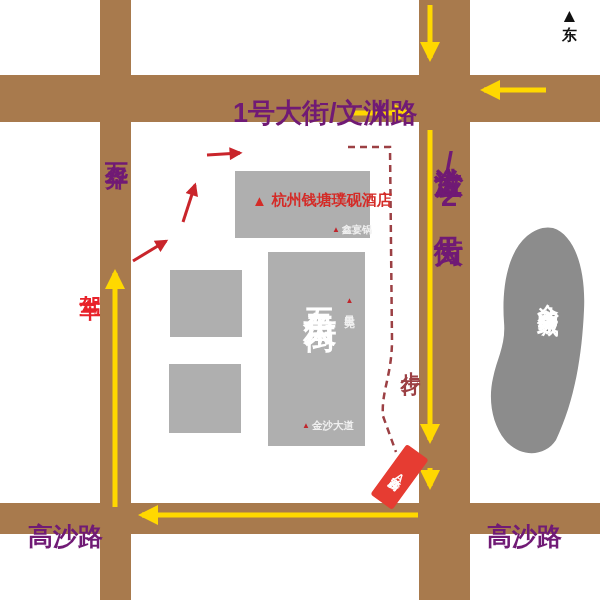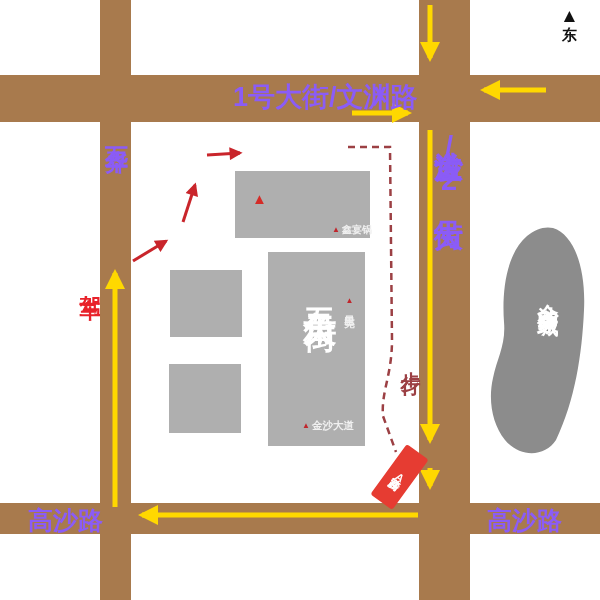--- a/index.html
+++ b/index.html
@@ -12,21 +12,21 @@
   .road-h-top{left:0;top:75px;width:600px;height:47px;}
   .road-v-right{left:419px;top:0;width:51px;height:600px;}
   .road-h-bottom{left:0;top:503px;width:600px;height:31px;}
   .building{position:absolute;background:#AFAFAF;}
   .b-hotel{left:235px;top:171px;width:135px;height:67px;}
   .b-mall{left:268px;top:252px;width:97px;height:194px;}
   .b-sq1{left:170px;top:270px;width:72px;height:67px;}
   .b-sq2{left:169px;top:364px;width:72px;height:69px;}
   svg.overlay{position:absolute;left:0;top:0;z-index:5;pointer-events:none;}
   .lbl{position:absolute;z-index:6;white-space:nowrap;}
-  .road-lbl{color:#8b5cf6;font-weight:bold;}
+  .road-lbl{color:#701a75;font-weight:bold;margin-top:16px;}
   .vtext{writing-mode:vertical-rl;text-orientation:upright;}
   .lbl-wanhua{left:102px;top:129px;font-size:23px;letter-spacing:2px;}
   .lbl-no1{left:233px;top:79px;font-size:27px;}
   .lbl-jinsha{left:429px;top:127px;font-size:29px;letter-spacing:1px;}
   .lbl-gaosha-l{left:28px;top:504px;font-size:25px;}
   .lbl-gaosha-r{left:487px;top:504px;font-size:25px;}
   .lbl-mall{left:297px;top:281px;font-size:33px;color:#ffffff;font-weight:bold;letter-spacing:4px;}
   .lbl-blob{left:534px;top:287px;font-size:21px;color:#ffffff;font-weight:bold;letter-spacing:3px;}
   .lbl-hotel{left:252px;top:191px;color:#D42B27;font-weight:bold;font-size:15px;display:flex;align-items:center;gap:5px;}
   .hotel-logo{font-size:15px;line-height:1;}
@@ -91,20 +91,21 @@
   </svg>
 
   <div class="lbl road-lbl vtext lbl-wanhua">万华弄</div>
   <div class="lbl road-lbl lbl-no1">1号大街/文渊路</div>
   <div class="lbl road-lbl vtext lbl-jinsha">金沙大道/2号大街</div>
   <div class="lbl road-lbl lbl-gaosha-l">高沙路</div>
   <div class="lbl road-lbl lbl-gaosha-r">高沙路</div>
 
   <div class="lbl lbl-hotel">
     <span class="hotel-logo">▲</span>
+    <span>杭州钱塘璞砚酒店</span>
   </div>
 
   <div class="lbl poi poi-hotpot">
     <span class="tri">▲</span>
     <span>鑫宴锅</span>
   </div>
   <div class="lbl poi poi-starbucks">
     <span class="tri">▲</span>
     <span class="vtext">星巴克</span>
   </div>

